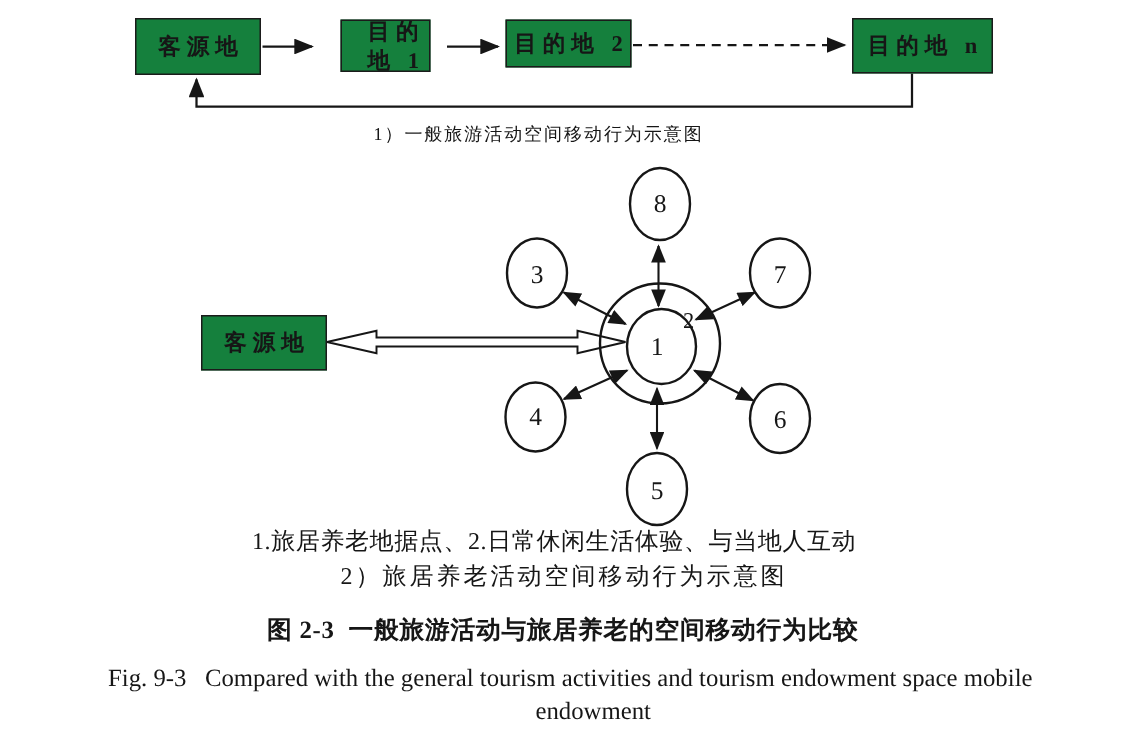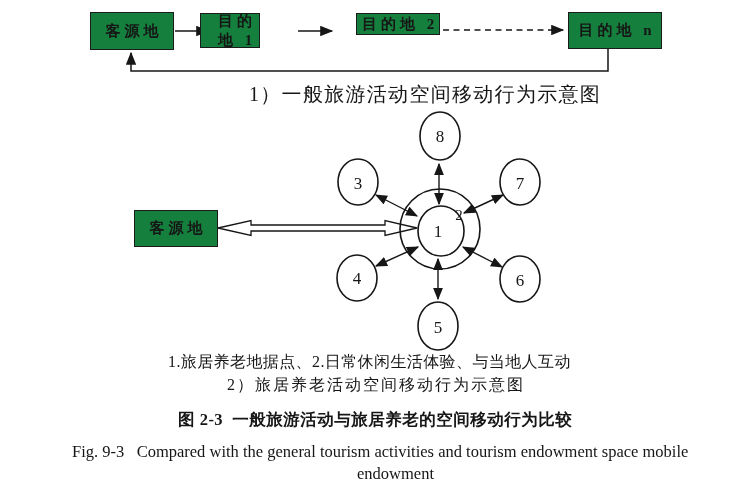--- a/index.html
+++ b/index.html
@@ -9,42 +9,42 @@
   }
   svg.layer { position:absolute; left:0; top:0; }
 
   
   .box {
     position:absolute; box-sizing:border-box; border:1.7px solid #1b1b1b;
     display:flex; align-items:center; justify-content:center;
     font-size:15px; letter-spacing:4px; padding-left:4px; background:#15803d;font-weight:bold;
   }
   #box-src1 { left:90px;  top:12px;  width:84px; height:38px; }
-  #box-d1   { left:200px; top:13px;  width:60px; height:35px;padding-left:17px; }
-  #box-d2   { left:356px; top:13px;  width:84px; height:22px; }
+  #box-d1   { left:227px; top:13px;  width:60px; height:35px;padding-left:17px; }
+  #box-d2   { left:337px; top:13px;  width:84px; height:32px; }
   #box-dn   { left:568px; top:12px;  width:94px; height:37px; }
   #box-src2 { left:134px; top:210px; width:84px; height:37px; }
 
   
   .num {
     position:absolute; transform:translate(-50%,-50%);
     font-size:17px; line-height:1; font-family:"Liberation Serif", serif;
   }
   #n8 { left:440px; top:136px; }
   #n3 { left:358px; top:183px; }
   #n7 { left:520px; top:183px; }
   #n4 { left:357px; top:278px; }
   #n6 { left:520px; top:280px; }
   #n5 { left:438px; top:327px; }
   #n1 { left:438px; top:231px; }
   #ring2 { left:459px; top:215px; font-size:15px; }
 
   
   .cap { position:absolute; white-space:pre; line-height:1.2; }
-  #cap1   { left:249px; top:82px;  font-size:20px;   letter-spacing:1.3px;text-align:center; }
+  #cap1   { left:249px; top:82px;  font-size:12px;   letter-spacing:1.3px;text-align:center; }
   #legend { left:168px; top:352px; font-size:16px;   letter-spacing:0.4px; }
   #cap2   { left:227px; top:375px; font-size:16px;   letter-spacing:2px; }
   #figzh  { left:178px; top:410px; font-size:16.5px; font-weight:bold; letter-spacing:0.5px;text-align:center; }
   #figen1 { left:72px;  top:442px; font-size:16.5px; }
   #figen2 { left:357px; top:464px; font-size:16.5px; }
 </style>
 </head>
 <body>
 
 <div class="page">

